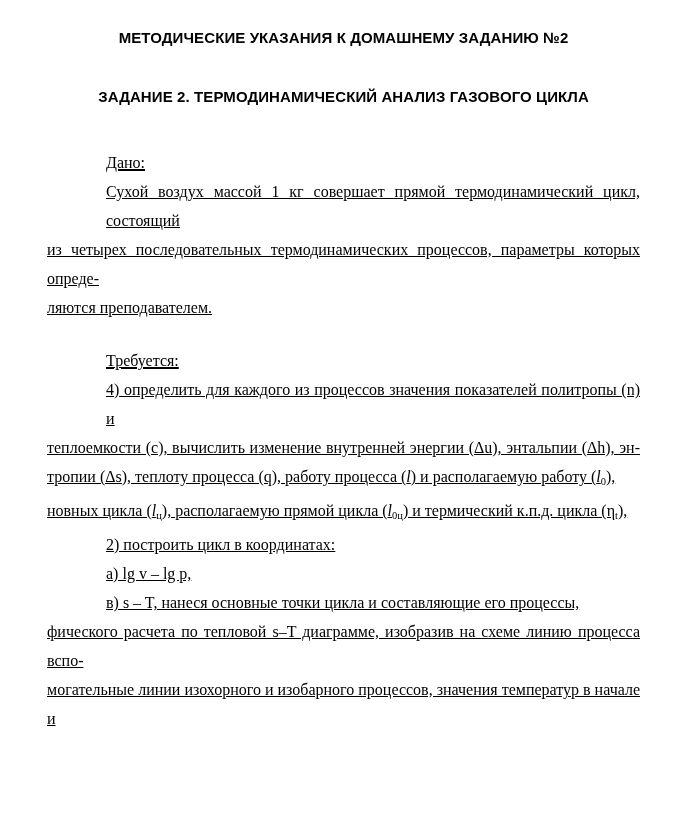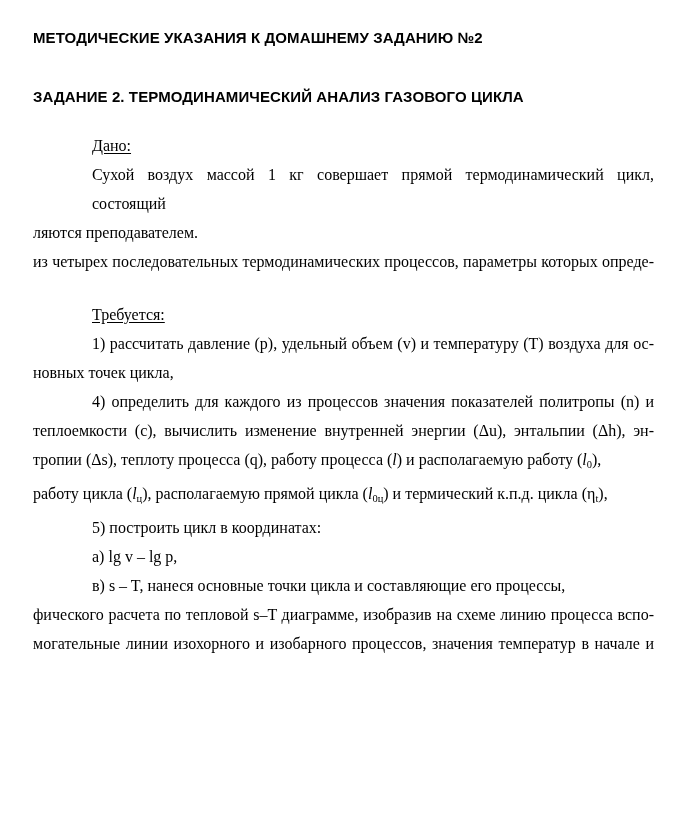--- a/index.html
+++ b/index.html
@@ -12,25 +12,26 @@
     background: #ffffff;
     color: #000000;
     overflow: hidden;
     font-family: "Liberation Serif", "DejaVu Serif", serif;
   }
   .doc-title, .doc-subtitle {
     font-family: "Liberation Sans", "DejaVu Sans", sans-serif;
     font-weight: bold;
     font-size: 15px;
     line-height: 29px;
+    text-align: center;
     margin: 0 0 30px 0;
     letter-spacing: 0.1px;
   }
-  .doc-subtitle { margin-bottom: 20px; }
-  .section { margin: 0; }
+  .doc-subtitle { margin-bottom: 37px; }
+  .section { margin: 14px; text-decoration: underline; }
   .section.required { margin-top: 24px; }
   .line {
     font-size: 16px;
     line-height: 29px;
     text-align: justify;
     text-align-last: justify;
     white-space: normal;
   }
   .line.last { text-align-last: left; }
   .line.ind { padding-left: 59px; }
@@ -42,42 +43,38 @@
 <body>
 
 <div class="page">
   <h1 class="doc-title">МЕТОДИЧЕСКИЕ УКАЗАНИЯ К ДОМАШНЕМУ ЗАДАНИЮ №2</h1>
   <h2 class="doc-subtitle">ЗАДАНИЕ 2. ТЕРМОДИНАМИЧЕСКИЙ АНАЛИЗ ГАЗОВОГО ЦИКЛА</h2>
 
   <div class="section given">
     <div class="line ind last"><span class="heading">Дано:</span></div>
     <div>
         <div class="line ind"><span>Сухой воздух массой 1 кг совершает прямой термодинамический цикл, состоящий</span></div>
+        <div class="line"><span>из четырех последовательных термодинамических процессов, параметры которых опреде-</span></div>
         <div class="line last"><span>ляются преподавателем.</span></div>
-        <div class="line"><span>из четырех последовательных термодинамических процессов, параметры которых опреде-</span></div>
       </div>
   </div>
 
   <div class="section required">
     <div class="line ind last"><span class="heading">Требуется:</span></div>
     <div>
         <div>
-          <div class="line ind"><span>1) рассчитать давление (p), удельный объем (v) и температуру (T) воздуха для ос-</span></div>
-          <div class="line last"><span>новных точек цикла,</span></div>
-        </div>
-        <div>
           <div class="line ind"><span>4) определить для каждого из процессов значения показателей политропы (n) и</span></div>
           <div class="line"><span>теплоемкости (с), вычислить изменение внутренней энергии (Δu), энтальпии (Δh), эн-</span></div>
           <div class="line last"><span>тропии (Δs), теплоту процесса (q), работу процесса (</span><span class="it">l</span><span>) и располагаемую работу (</span><span class="it">l</span><span class="sb">0</span><span>),</span></div>
         </div>
         <div>
-          <div class="line last"><span>работу цикла (</span><span class="it">l</span><span class="sb">ц</span><span>), располагаемую прямой цикла (</span><span class="it">l</span><span class="sb">0ц</span><span>) и термический к.п.д. цикла (η</span><span class="sb">t</span><span>),</span></div>
+          <div class="line last"><span>новных цикла (</span><span class="it">l</span><span class="sb">ц</span><span>), располагаемую прямой цикла (</span><span class="it">l</span><span class="sb">0ц</span><span>) и термический к.п.д. цикла (η</span><span class="sb">t</span><span>),</span></div>
         </div>
         <div>
-          <div class="line ind last"><span>5) построить цикл в координатах:</span></div>
+          <div class="line ind last"><span>2) построить цикл в координатах:</span></div>
         </div>
         <div>
           <div class="line ind last"><span>а) lg v – lg p,</span></div>
         </div>
         <div>
         </div>
         <div>
           <div class="line ind last"><span>в) s – T, нанеся основные точки цикла и составляющие его процессы,</span></div>
         </div>
         <div>

